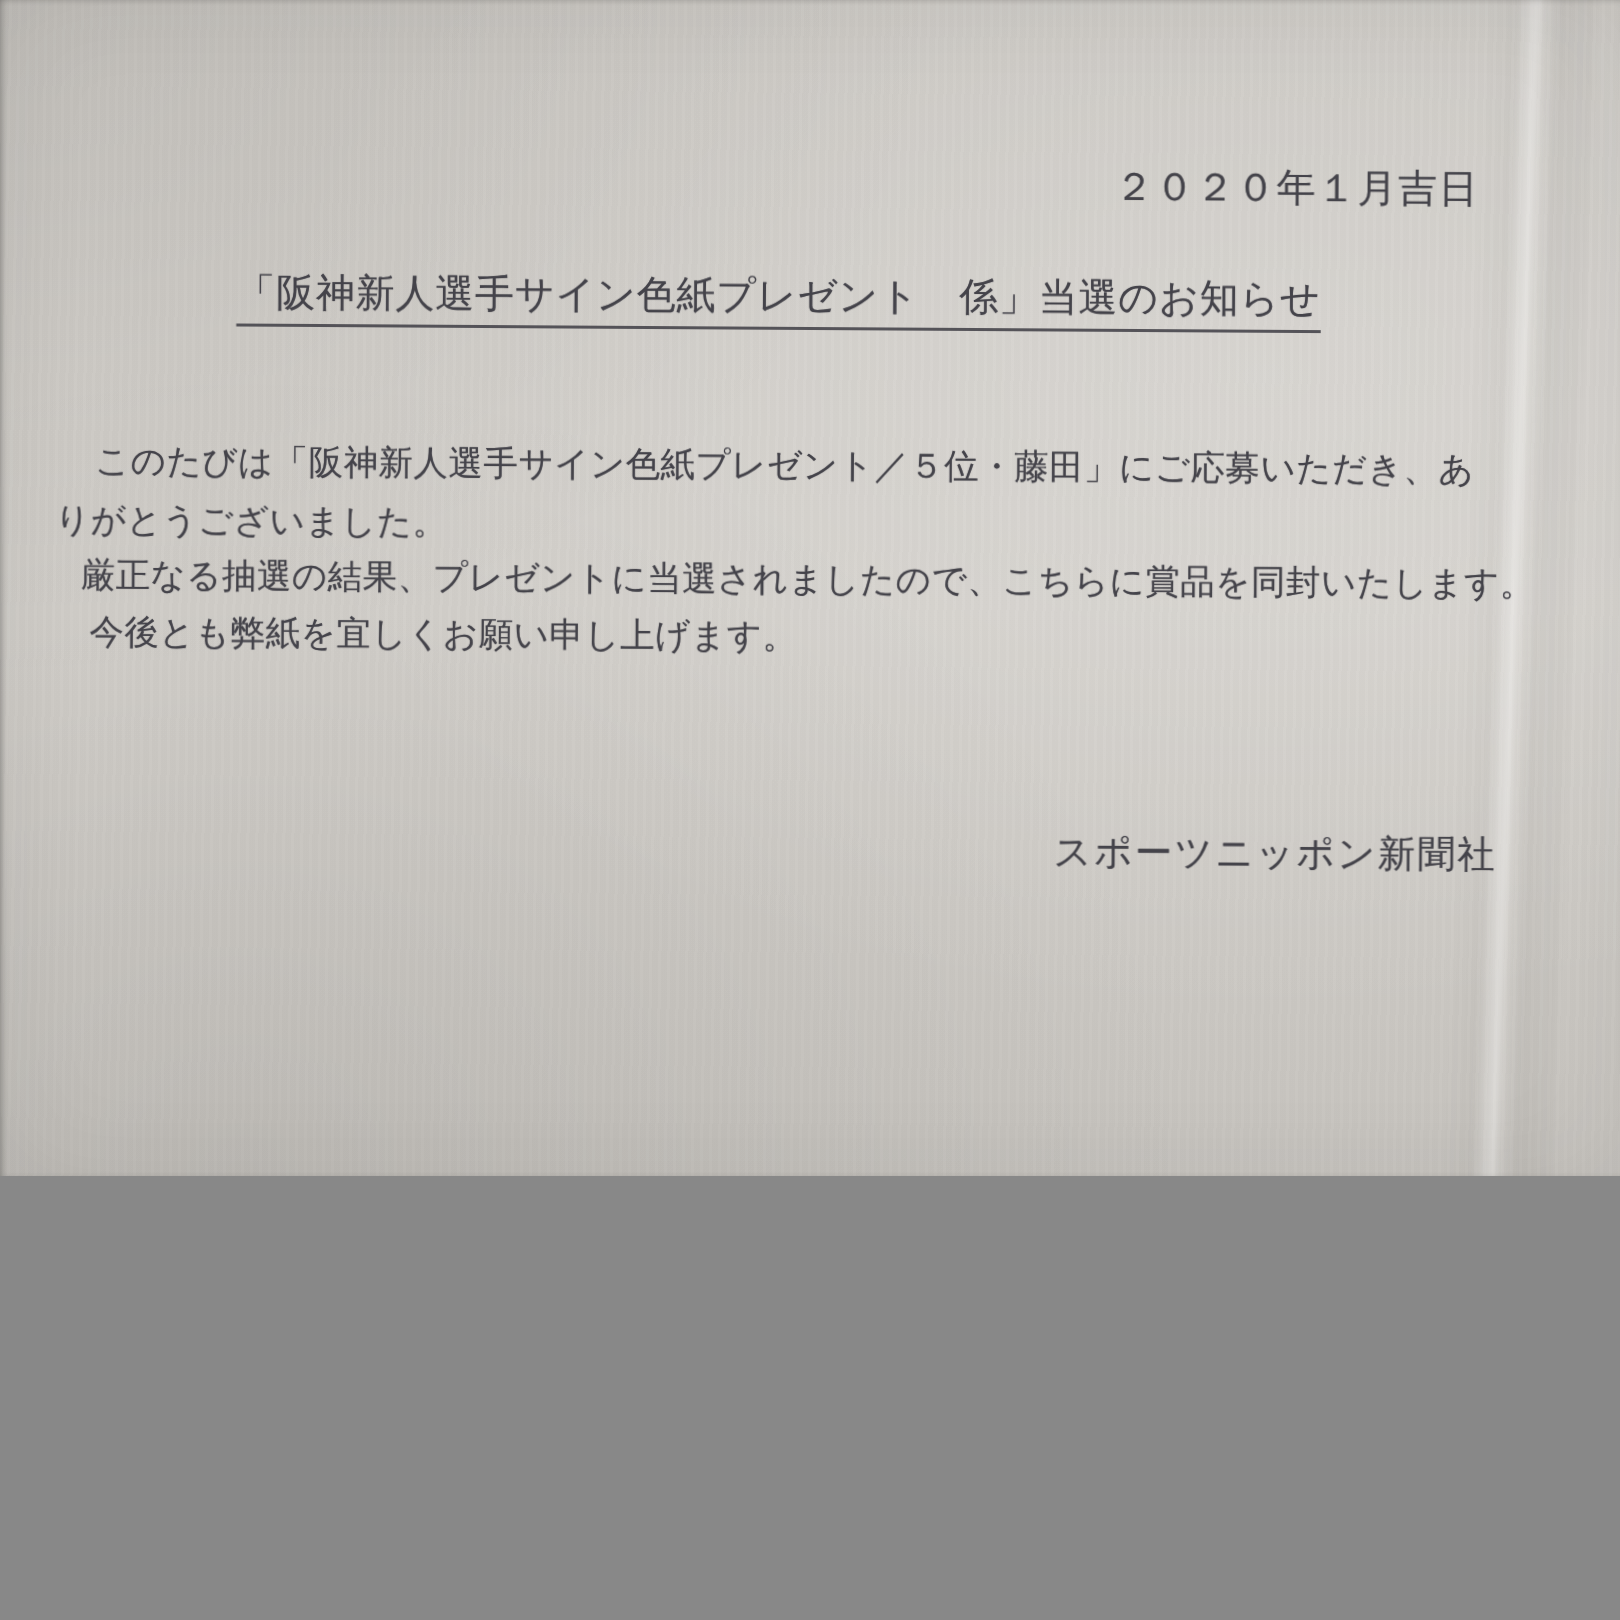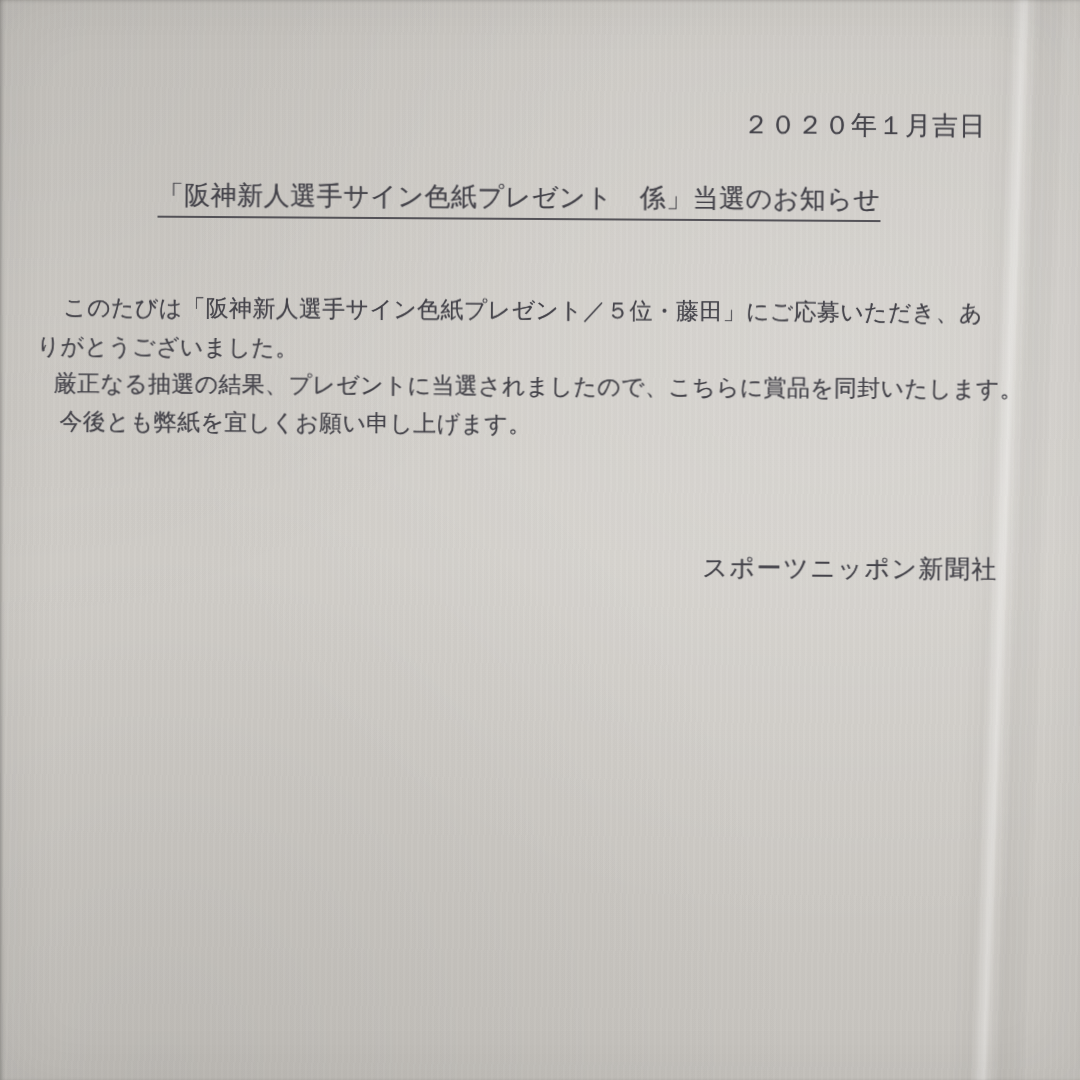--- a/index.html
+++ b/index.html
@@ -3,21 +3,21 @@
 <meta charset="utf-8">
 <style>
   html, body {
     margin: 0;
     padding: 0;
     background: #888;
   }
   .photo {
     position: relative;
     width: 1080px;
-    height: 1080px;
+    height: 784px;
     overflow: hidden;
     background:
       radial-gradient(ellipse at 78% 32%, rgba(255,255,255,0.16), rgba(255,255,255,0) 58%),
       radial-gradient(ellipse at 0% 0%, rgba(0,0,0,0.055), rgba(0,0,0,0) 42%),
       radial-gradient(ellipse at 15% 100%, rgba(0,0,0,0.05), rgba(0,0,0,0) 50%),
       linear-gradient(180deg, #cac7c2 0%, #d0cdc8 28%, #d3d0cb 52%, #cbc8c3 82%, #c6c3be 100%);
     font-family: Liberation Sans, sans-serif;
   }
   
   .texture {

